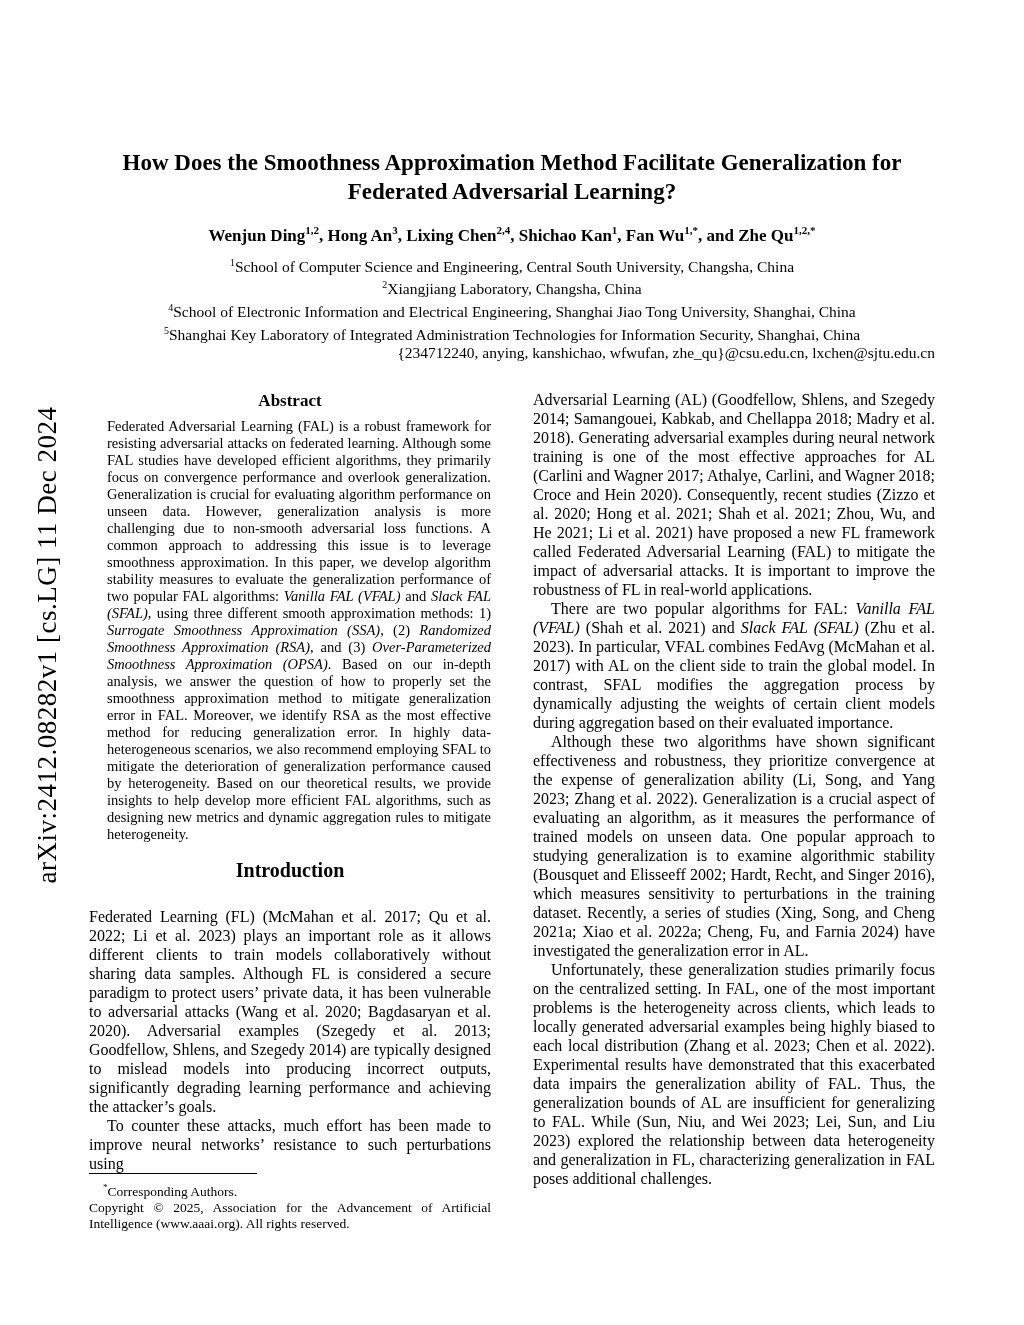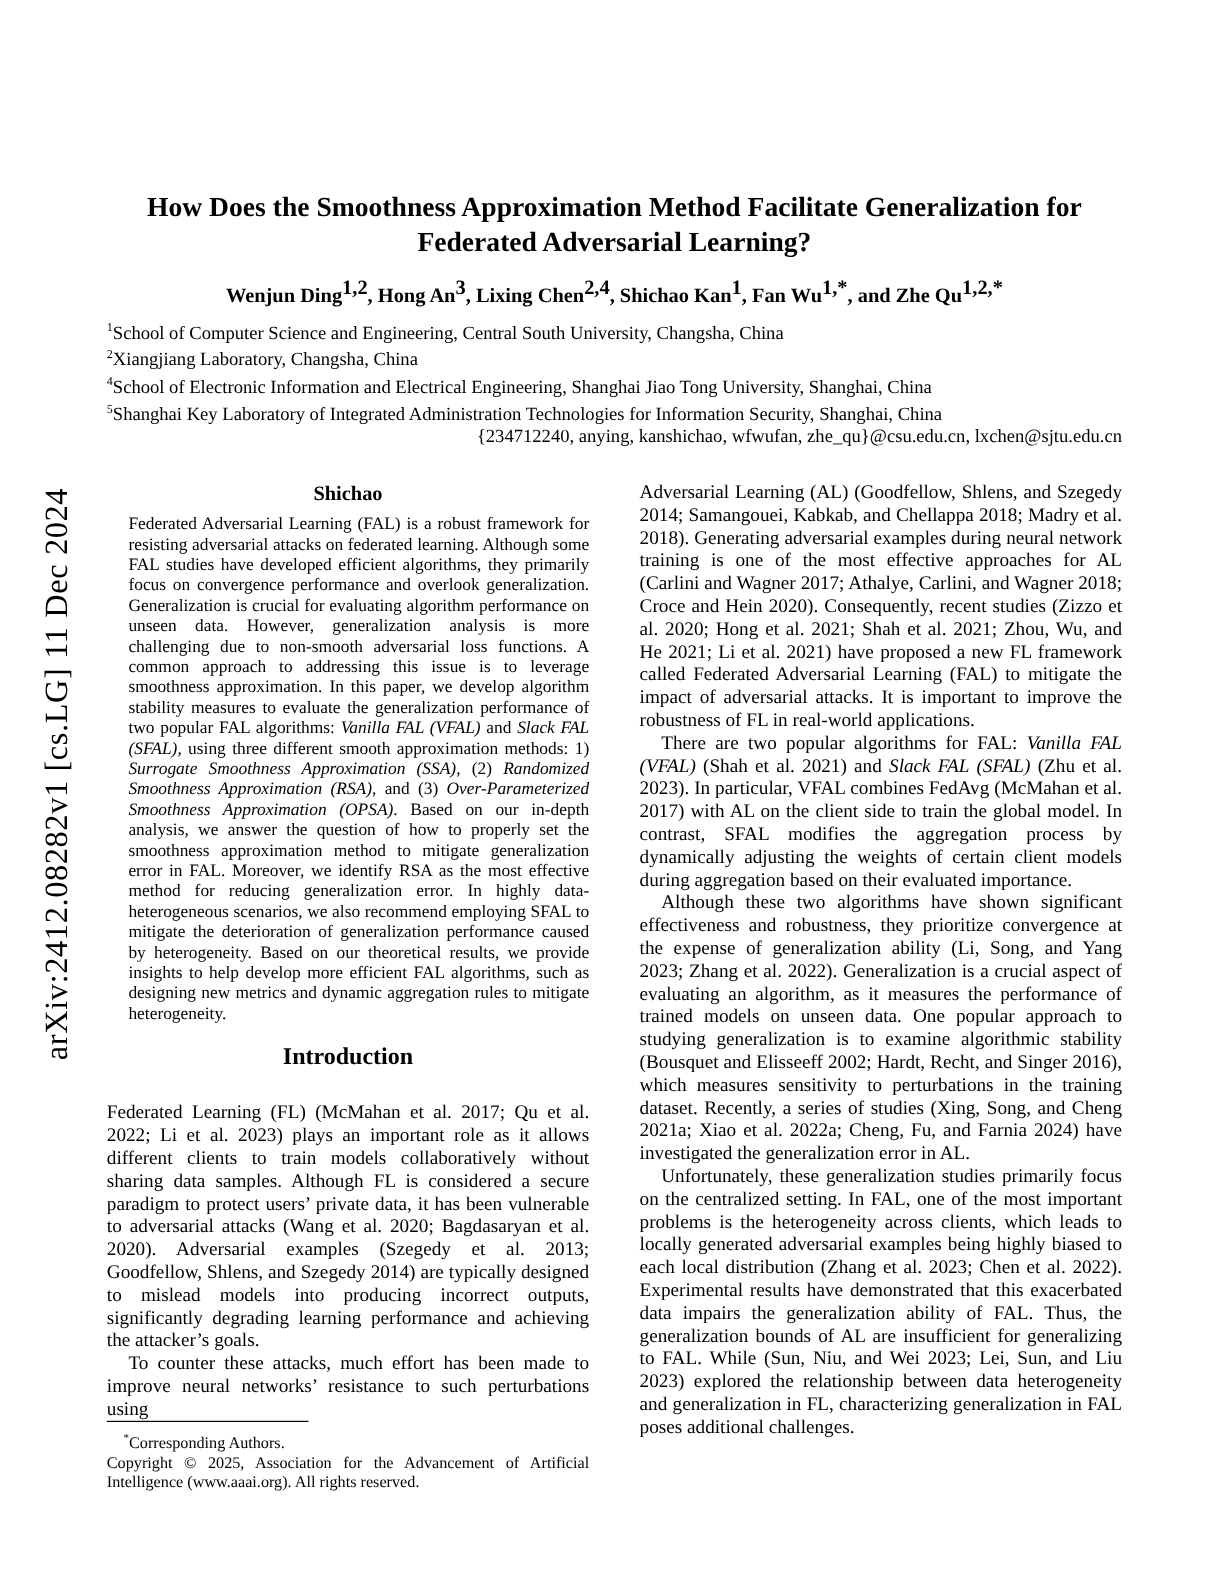--- a/index.html
+++ b/index.html
@@ -16,38 +16,38 @@
   .arxiv-sidebar {
     position: absolute;
     left: 47px; top: 645px;
     transform: translate(-50%, -50%) rotate(-90deg);
     transform-origin: center;
     white-space: nowrap;
     font-size: 27px;
     letter-spacing: 0.5px;
   }
 
-  .content { position: absolute; left: 89px; top: 158px; width: 846px; }
+  .content { position: absolute; left: 89px; top: 148px; width: 846px; }
 
   .title {
     text-align: center;
     font-weight: bold;
     font-size: 23px;
     line-height: 29px;
   }
   .authors {
     text-align: center;
     font-weight: bold;
     font-size: 17px;
     line-height: 22px;
     margin-top: 13px;
   }
-  .authors sup { font-size: 17px; }
+  .authors sup { font-size: 11px; }
   .affiliations {
-    text-align: left;
+    text-align: center;
     font-size: 15.5px;
     line-height: 18.5px;
     margin-top: 7px;
   }
   .affiliations sup { font-size: 10px; }
   .emails {
     text-align: right;
     font-size: 15.5px;
     line-height: 18.5px;
   }
@@ -119,21 +119,21 @@
         <div><sup>2</sup>Xiangjiang Laboratory, Changsha, China</div>
         <div><sup>4</sup>School of Electronic Information and Electrical Engineering, Shanghai Jiao Tong University, Shanghai, China</div>
         <div><sup>5</sup>Shanghai Key Laboratory of Integrated Administration Technologies for Information Security, Shanghai, China</div>
       </div>
 
     <div class="emails">{234712240, anying, kanshichao, wfwufan, zhe_qu}@csu.edu.cn, lxchen@sjtu.edu.cn</div>
 
     <div class="columns">
 
       <div class="col col-left">
-        <div class="abstract-heading">Shichao</div>
+        <div class="abstract-heading">Abstract</div>
         <div class="abstract-body">
             <p class="para"><span>Federated Adversarial Learning (FAL) is a robust framework for resisting adversarial attacks on federated learning. Although some FAL studies have developed efficient algorithms, they primarily focus on convergence performance and overlook generalization. Generalization is crucial for evaluating algorithm performance on unseen data. However, generalization analysis is more challenging due to non-smooth adversarial loss functions. A common approach to addressing this issue is to leverage smoothness approximation. In this paper, we develop algorithm stability measures to evaluate the generalization performance of two popular FAL algorithms: </span><i>Vanilla FAL (VFAL)</i><span> and </span><i>Slack FAL (SFAL)</i><span>, using three different smooth approximation methods: 1) </span><i>Surrogate Smoothness Approximation (SSA)</i><span>, (2) </span><i>Randomized Smoothness Approximation (RSA)</i><span>, and (3) </span><i>Over-Parameterized Smoothness Approximation (OPSA)</i><span>. Based on our in-depth analysis, we answer the question of how to properly set the smoothness approximation method to mitigate generalization error in FAL. Moreover, we identify RSA as the most effective method for reducing generalization error. In highly data-heterogeneous scenarios, we also recommend employing SFAL to mitigate the deterioration of generalization performance caused by heterogeneity. Based on our theoretical results, we provide insights to help develop more efficient FAL algorithms, such as designing new metrics and dynamic aggregation rules to mitigate heterogeneity.</span></p>
           </div>
 
         <h2 class="section-heading">Introduction</h2>
         <div class="intro-body">
             <p class="para"><span>Federated Learning (FL) (McMahan et al. 2017; Qu et al. 2022; Li et al. 2023) plays an important role as it allows different clients to train models collaboratively without sharing data samples. Although FL is considered a secure paradigm to protect users’ private data, it has been vulnerable to adversarial attacks (Wang et al. 2020; Bagdasaryan et al. 2020). Adversarial examples (Szegedy et al. 2013; Goodfellow, Shlens, and Szegedy 2014) are typically designed to mislead models into producing incorrect outputs, significantly degrading learning performance and achieving the attacker’s goals.</span></p>
             <p class="para indent"><span>To counter these attacks, much effort has been made to improve neural networks’ resistance to such perturbations using</span></p>
           </div>
 

